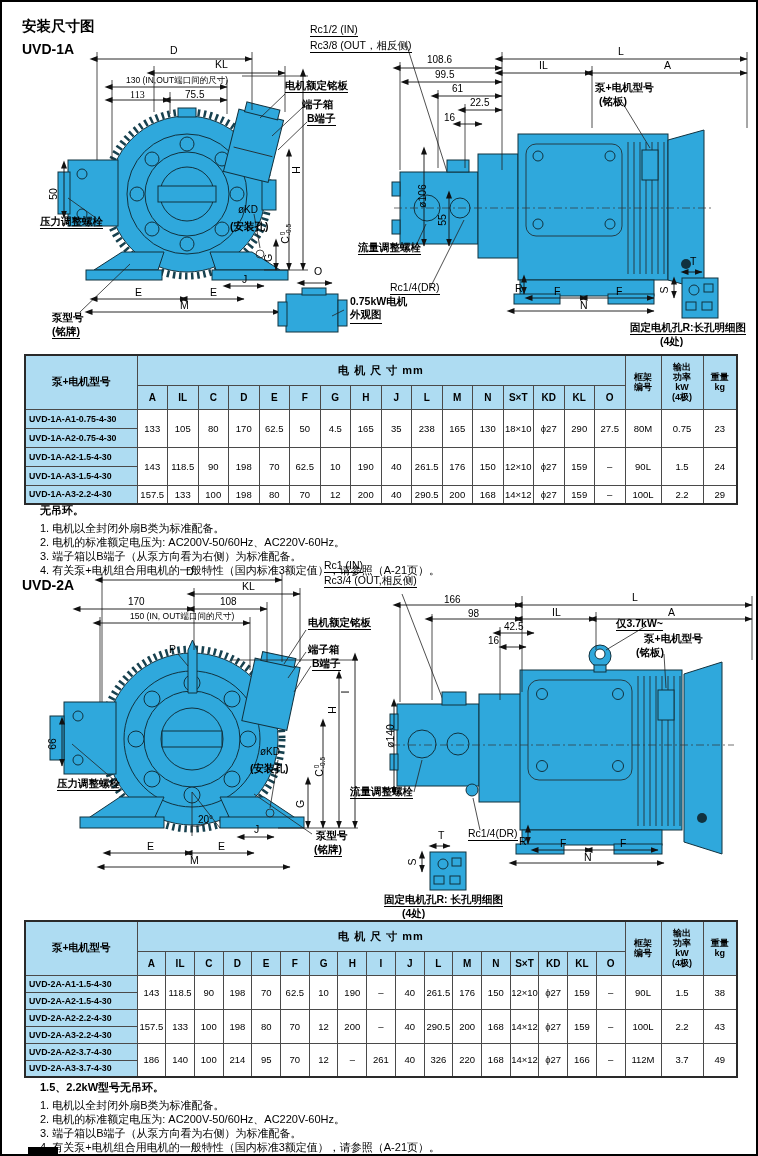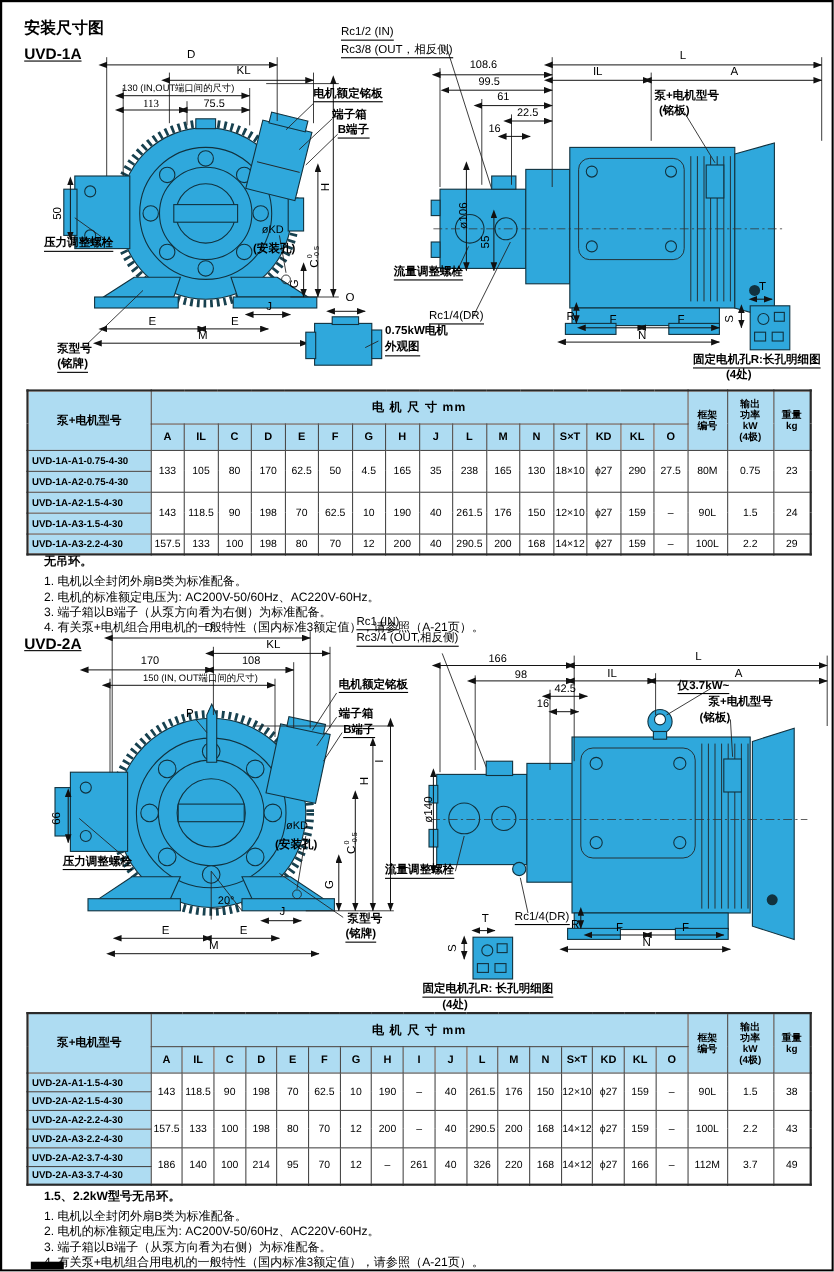--- a/index.html
+++ b/index.html
@@ -10,21 +10,21 @@
   .b{fill:#2FA8DC;stroke:#11323f;stroke-width:1;}
   .teeth{fill:none;stroke:#17414f;stroke-width:7;stroke-dasharray:2.5 3.6;}
   .thin{stroke:#222;stroke-width:0.8;fill:none;}
   .dim{stroke:#111;stroke-width:0.9;fill:none;marker-start:url(#as);marker-end:url(#ae);}
   .cl{stroke:#333;stroke-width:0.7;stroke-dasharray:8 3 2 3;fill:none;}
   .lbl{position:absolute;font-size:10.5px;line-height:1.12;white-space:nowrap;}
   .num{font-size:10px;}
   .sm{font-size:8.5px;}
   .cn{font-weight:600;}
   .ttl{font-size:14.5px;font-weight:700;}
-  .mdl{font-size:14px;font-weight:600;text-decoration:underline;}
+  .mdl{font-size:14px;font-weight:600;}
   .u{border-bottom:1.2px solid #000;}
   .vlbl{position:absolute;font-size:10.5px;white-space:nowrap;transform:rotate(-90deg);transform-origin:center;}
   .tol{display:inline-flex;flex-direction:column;font-size:6.5px;line-height:6.5px;vertical-align:middle;margin-left:1px;}
   .tol i{font-style:normal;}
   .outline-lbl{border-bottom:1.4px solid #000;padding-bottom:1px;}
   .tblwrap{position:absolute;}
   table.dims{border-collapse:collapse;table-layout:fixed;width:714px;border:2px solid #2a2a2a;}
   table.dims th,table.dims td{border:1px solid #4a4a4a;padding:0;text-align:center;overflow:hidden;}
   table.dims th{background:#AEDCF2;font-weight:700;font-size:10px;}
   table.dims .dims-h{font-size:11px;font-weight:700;letter-spacing:1px;}
@@ -322,21 +322,21 @@
     </g>
   </svg>
 
   <div class="lbl ttl" style="left:20px;top:16px;">安装尺寸图</div>
   <div class="lbl mdl" style="left:20px;top:40px;">UVD-1A</div>
 
   <div class="lbl u" style="left:308px;top:22px;">Rc1/2 (IN)</div>
   <div class="lbl u" style="left:308px;top:38px;">Rc3/8 (OUT，相反侧)</div>
   <div class="lbl" style="left:168px;top:43px;">D</div>
   <div class="lbl" style="left:213px;top:57px;">KL</div>
-  <div class="lbl sm" style="left:109px;top:74px;">130 (IN,OUT端口间的尺寸)</div>
+  <div class="lbl sm" style="left:124px;top:74px;">130 (IN,OUT端口间的尺寸)</div>
   <div class="lbl num" style="left:128px;top:87px;font-family:Liberation Serif, serif;">113</div>
   <div class="lbl num" style="left:183px;top:87px;">75.5</div>
   <div class="lbl cn u" style="left:283px;top:78px;">电机额定铭板</div>
   <div class="lbl cn" style="left:300px;top:97px;">端子箱</div>
   <div class="lbl cn u" style="left:305px;top:111px;">B端子</div>
   <div class="vlbl num" style="left:45px;top:186px;">50</div>
   <div class="lbl cn u" style="left:38px;top:214px;">压力调整螺栓</div>
   <div class="lbl cn" style="left:50px;top:310px;">泵型号</div>
   <div class="lbl cn u" style="left:50px;top:324px;">(铭牌)</div>
   <div class="lbl" style="left:133px;top:285px;">E</div>
@@ -346,21 +346,21 @@
   <div class="vlbl" style="left:262px;top:250px;">G</div>
   <div class="vlbl" style="left:274px;top:225px;"><span>C</span><span class="tol">
         <i>0</i>
         <i>-0.5</i>
       </span></div>
   <div class="vlbl" style="left:290px;top:162px;">H</div>
   <div class="lbl num" style="left:236px;top:202px;">øKD</div>
   <div class="lbl cn" style="left:228px;top:219px;">(安装孔)</div>
   <div class="lbl" style="left:312px;top:264px;">O</div>
   <div class="lbl cn" style="left:348px;top:294px;">0.75kW电机</div>
-  <div class="lbl cn outline-lbl" style="left:348px;top:308px;">外观图</div>
+  <div class="lbl cn outline-lbl" style="left:348px;top:308px;font-family:Liberation Mono, monospace;">外观图</div>
 
   <div class="lbl num" style="left:425px;top:52px;">108.6</div>
   <div class="lbl num" style="left:433px;top:67px;">99.5</div>
   <div class="lbl num" style="left:450px;top:81px;">61</div>
   <div class="lbl num" style="left:468px;top:95px;">22.5</div>
   <div class="lbl num" style="left:442px;top:110px;">16</div>
   <div class="lbl" style="left:616px;top:44px;">L</div>
   <div class="lbl" style="left:537px;top:58px;">IL</div>
   <div class="lbl" style="left:662px;top:58px;">A</div>
   <div class="lbl cn" style="left:593px;top:80px;">泵+电机型号</div>

